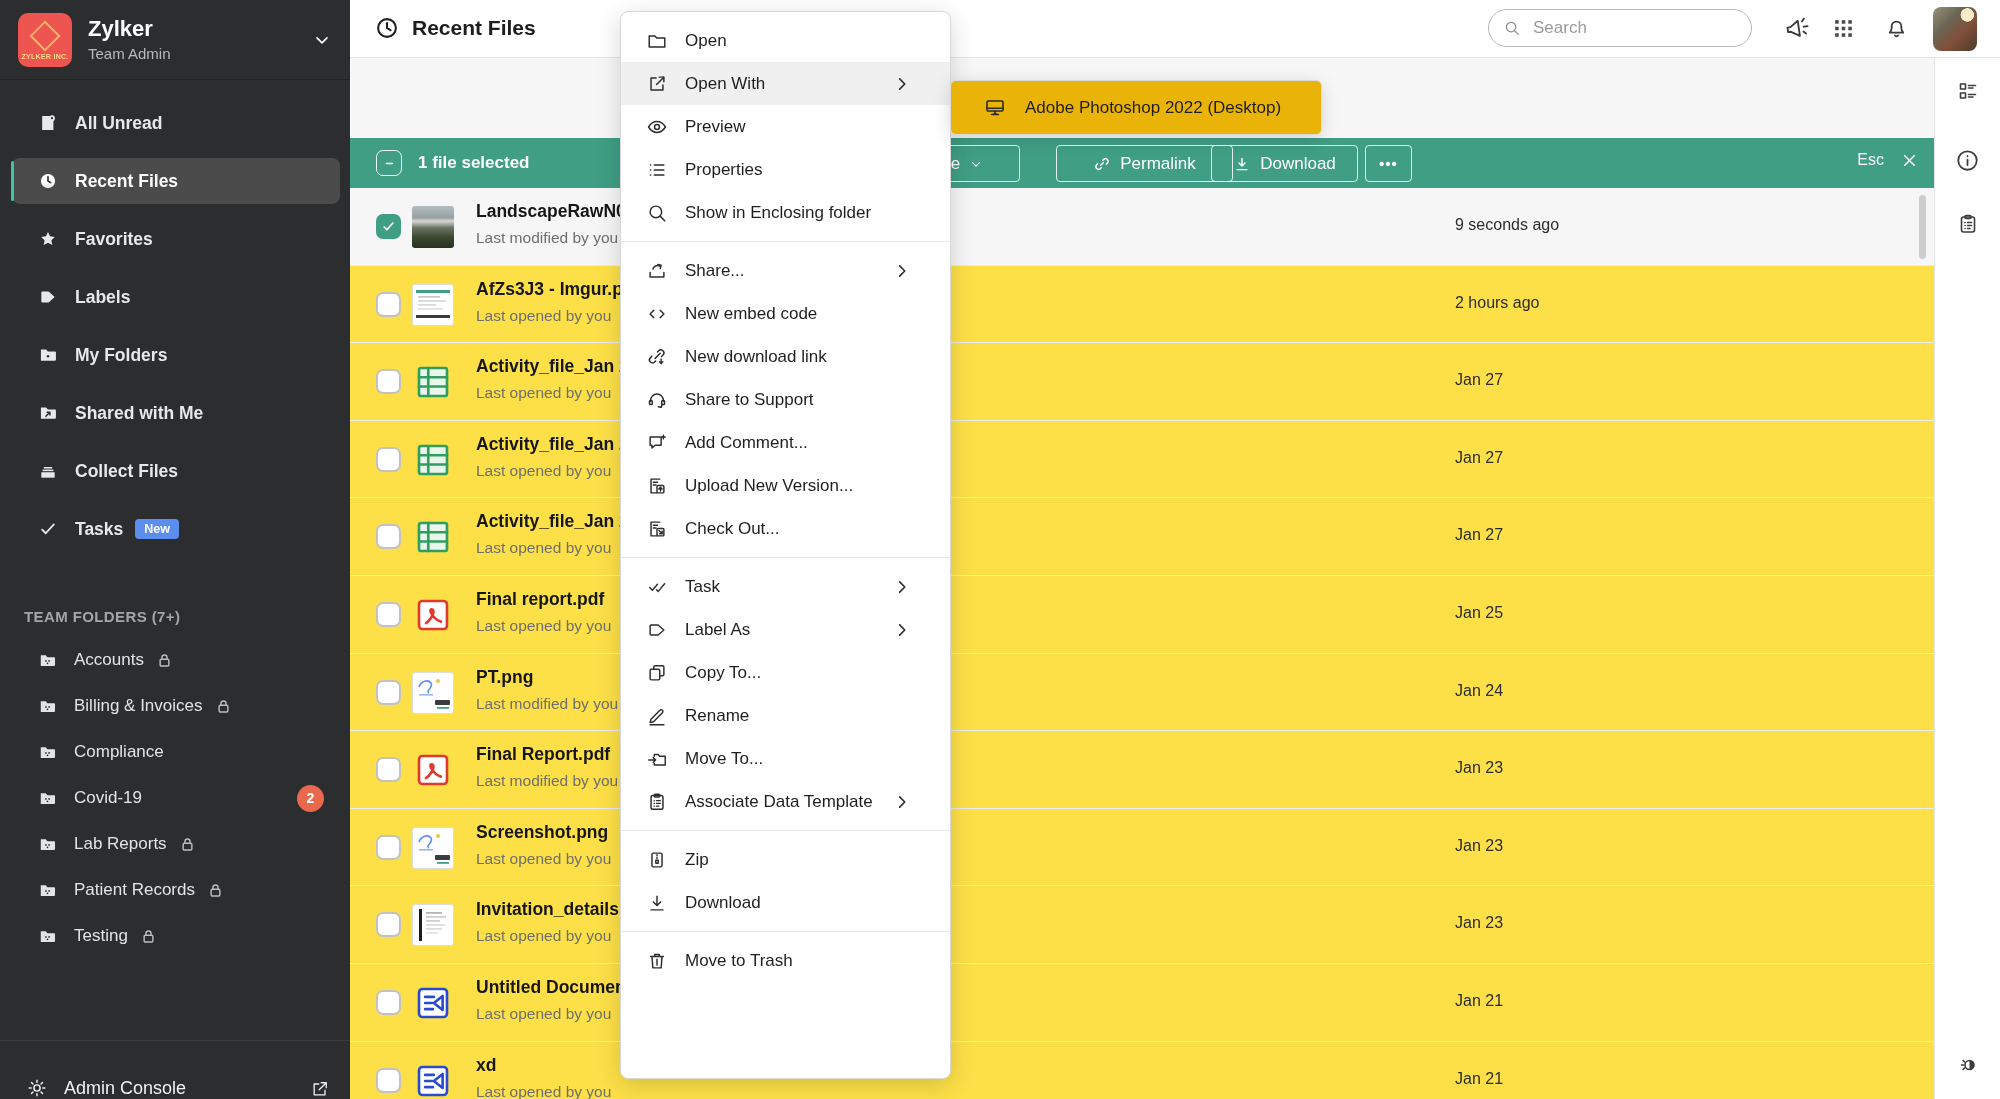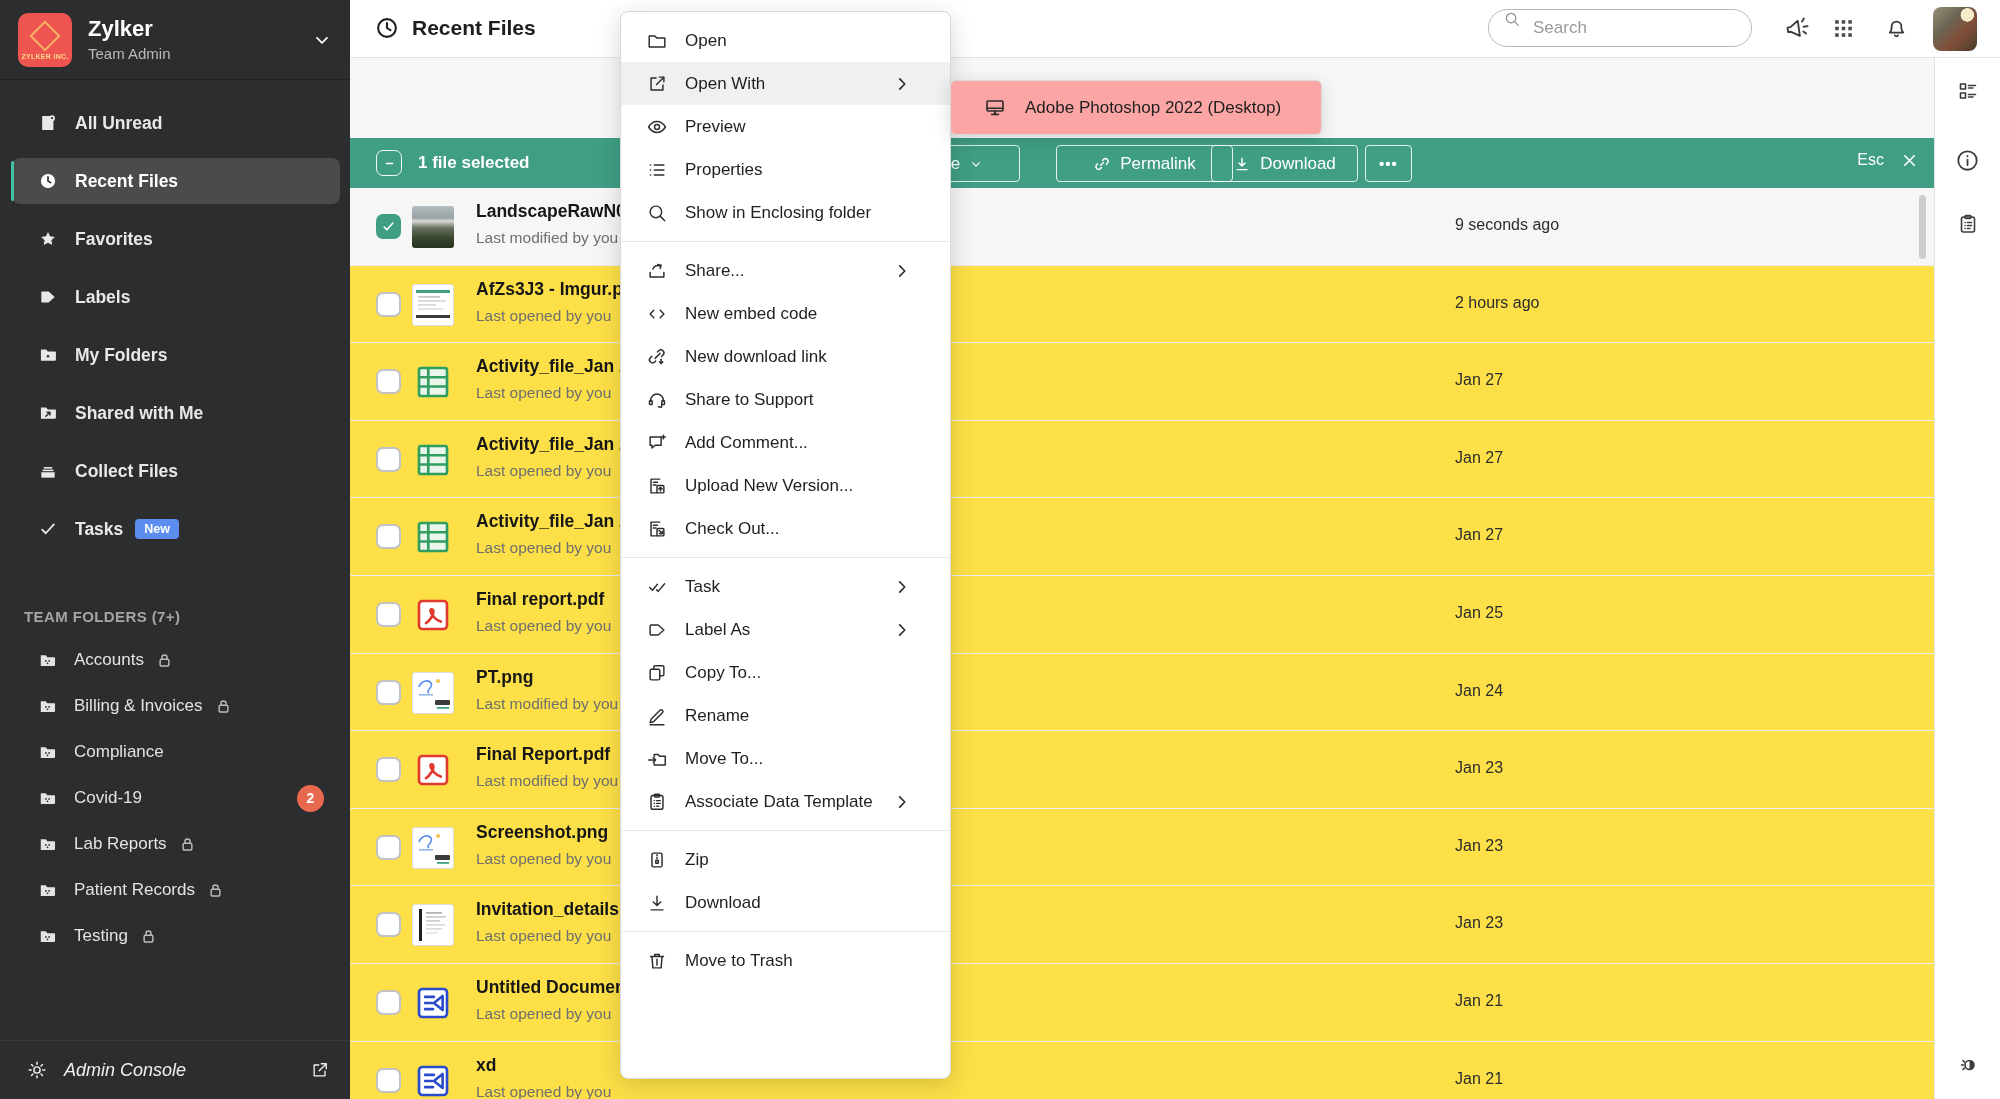--- a/index.html
+++ b/index.html
@@ -29,31 +29,31 @@
   .new-badge{background:#5b8def;color:#fff;font-size:12.5px;font-weight:700;padding:3px 9px;
     border-radius:4px;margin-left:12px;}
   .tf-header{margin:44px 16px 12px 24px;font-size:15px;font-weight:700;color:#a5a5a5;letter-spacing:.4px;}
   .tf-item{height:46px;display:flex;align-items:center;margin:0 10px 0 12px;padding:0 12px 0 26px;
     font-size:17px;color:#e3e3e3;position:relative;border-radius:8px;cursor:pointer;}
   .tf-item .ic{width:19px;height:19px;margin-right:17px;flex:0 0 auto;}
   .lock{width:15px;height:15px;color:#bdbdbd;margin-left:11px;stroke-width:1.8;}
   .count-badge{position:absolute;right:16px;width:27px;height:27px;border-radius:50%;background:#e8694e;
     color:#fff;font-size:14px;font-weight:600;display:flex;align-items:center;justify-content:center;}
   .side-footer{margin-top:auto;height:58px;flex:0 0 auto;border-top:1px solid #3a3b3c;display:flex;
-    align-items:center;padding:0 20px 0 26px;font-size:18px;color:#f0f0f0;gap:16px;cursor:pointer;font-style:italic;}
+    align-items:flex-end;padding:0 20px 0 26px;font-size:18px;color:#f0f0f0;gap:16px;cursor:pointer;}
   .side-footer .gear{width:22px;height:22px;}
   .side-footer .ext{width:20px;height:20px;margin-left:auto;}
 
   
   .topbar{position:absolute;left:350px;right:0;top:0;height:57px;background:#fff;
     border-bottom:1px solid #e4e4e4;z-index:6;}
   .tb-clock{position:absolute;left:24px;top:15px;width:26px;height:26px;color:#1f1f1f;stroke-width:1.9;}
   .tb-title{position:absolute;left:62px;top:16px;font-size:21px;font-weight:700;color:#1d1d1d;}
   .search-pill{position:absolute;left:1138px;top:9px;width:264px;height:38px;border:1.5px solid #b9b9b9;
-    border-radius:20px;display:flex;padding:0 14px;gap:10px;box-sizing:border-box;background:#fff;}
+    border-radius:20px;display:flex;align-items:center;padding:0 14px;gap:10px;box-sizing:border-box;background:#fff;}
   .search-pill .ic{width:18px;height:18px;color:#8a8a8a;flex:0 0 auto;}
   .search-pill input{border:0;outline:0;font-size:17px;color:#444;width:100%;background:transparent;
     font-family:"Liberation Sans",sans-serif;}
   .search-pill input::placeholder{color:#9a9a9a;}
   .tb-btn{position:absolute;top:14px;width:28px;height:28px;color:#3b3b3b;cursor:pointer;}
   #tb-mega{left:1433px;transform:rotate(-8deg);}
   #tb-grid{left:1481px;top:16px;width:25px;height:25px;color:#4a4a4a;}
   #tb-bell{left:1533px;width:27px;height:27px;}
   .avatar{position:absolute;left:1583px;top:7px;width:44px;height:44px;border-radius:8px;cursor:pointer;
     background:radial-gradient(circle at 78% 18%,#f7ecca 0 13%,rgba(0,0,0,0) 14%),
@@ -112,21 +112,21 @@
   .writer-ic{color:#2a4ccc;}
 
   
   .ctx{position:absolute;left:620px;top:11px;width:331px;height:1068px;background:#fff;border:1px solid #d8d8d8;
     border-radius:8px;box-shadow:0 6px 24px rgba(0,0,0,.16);z-index:40;padding:7px 0;box-sizing:border-box;}
   .mgroup+.mgroup{border-top:1px solid #e8e8e8;margin-top:7px;padding-top:7px;}
   .mitem{height:43px;display:flex;align-items:center;padding:0 20px 0 25px;font-size:17px;color:#1f1f1f;cursor:pointer;}
   .mitem .ic{width:22px;height:22px;color:#2d2d2d;margin-right:17px;flex:0 0 auto;}
   .mitem.hl{background:#f0f0f0;}
   .mchev{margin-left:auto;width:16px;height:16px;color:#444;stroke-width:1.8;}
-  .ctx-sub{position:absolute;left:950px;top:80px;width:372px;height:55px;background:#fca5a5;border:1px solid #dadada;
+  .ctx-sub{position:absolute;left:950px;top:80px;width:372px;height:55px;background:#eab308;border:1px solid #dadada;
     border-radius:6px;box-shadow:0 4px 18px rgba(0,0,0,.15);z-index:45;display:flex;flex-direction:column;
     justify-content:center;box-sizing:border-box;}
   .smitem{display:flex;align-items:center;padding:0 20px 0 32px;font-size:17px;color:#1f1f1f;height:100%;cursor:pointer;}
   .smitem .ic{width:24px;height:24px;margin-right:18px;color:#2d2d2d;flex:0 0 auto;}
 </style>
 </head>
 <body>
 
 <svg width="0" height="0" style="position:absolute">
   <symbol id="s-folder" viewBox="0 0 24 24">

